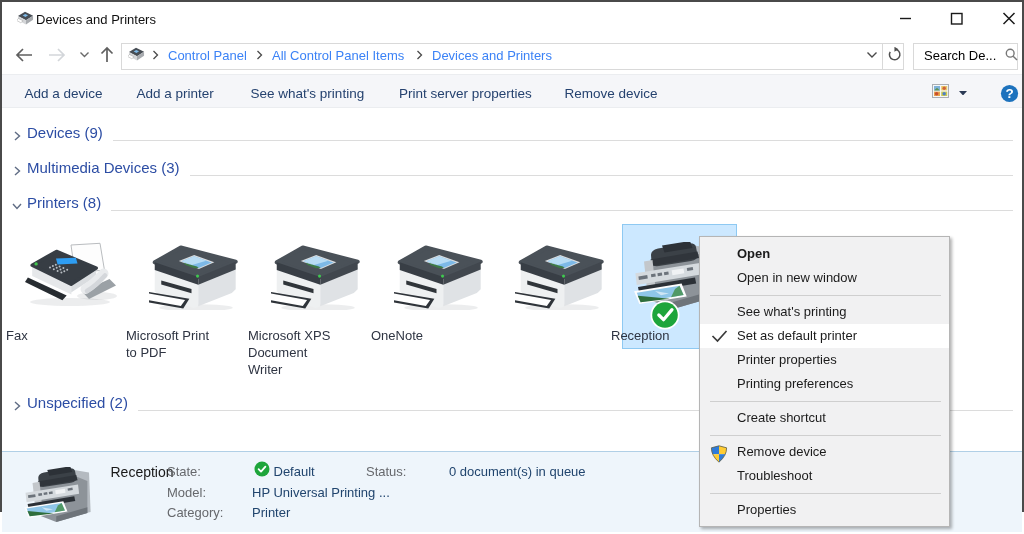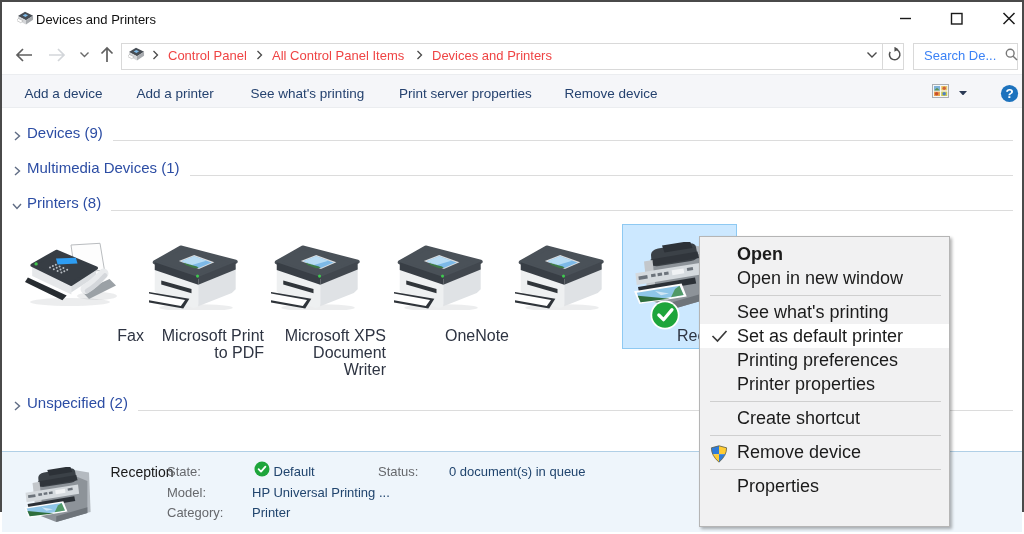--- a/index.html
+++ b/index.html
@@ -13,55 +13,55 @@
 #titlebar { position:absolute; left:0; top:0; width:100%; height:36px; background:#fff; }
 #titlebar .ticon { position:absolute; left:15px; top:8px; }
 #titlebar .ttext { position:absolute; left:34px; top:10px; font-size:13px; color:#101010; }
 
 
 #navrow { position:absolute; left:0; top:36px; width:100%; height:38px; background:#fff; }
 .navbtn { position:absolute; }
 #addrbox { position:absolute; left:119px; top:4.5px; width:762px; height:27px; border:1px solid #d9d9d9; background:#fff; }
 #refreshbox { position:absolute; left:881px; top:4.5px; width:21px; height:27px; border:1px solid #d9d9d9; border-left:none; background:#fff; }
 #searchbox { position:absolute; left:911px; top:4.5px; width:105px; height:27px; border:1px solid #d9d9d9; background:#fff; }
-.crumb { position:absolute; top:4.5px; font-size:13px; color:#ef4444; white-space:nowrap; }
-#searchtxt { position:absolute; left:10px; top:4.5px; font-size:13px; color:#3b82f6; }
+.crumb { position:absolute; top:4.5px; font-size:13px; color:#3b82f6; white-space:nowrap; }
+#searchtxt { position:absolute; left:10px; top:4.5px; font-size:13px; color:#000000; }
 
 
 #toolbar { position:absolute; left:0; top:72px; width:1020px; height:34px;
   background:#f5f6f9; border-top:1px solid #ebedf0; border-bottom:1px solid #ebedf0; }
 .tbitem { position:absolute; top:10.5px; font-size:13.5px; color:#25426f; white-space:nowrap; }
 
 
 #content { position:absolute; left:0; top:106px; width:1020px; height:345px; background:#fff; }
 .grphdr { position:absolute; left:10px; width:1001px; height:16px; display:flex; align-items:flex-end; }
 .grphdr .chev { width:10px; height:10px; margin-right:5px; flex:none; }
 .grphdr .gt { font-size:15px; color:#2c4da4; white-space:nowrap; }
 .grphdr .rule { flex:1; height:1px; background:#dcdcdc; margin-left:10px; }
 
 .tile { position:absolute; top:118px; width:114px; height:126px; }
 .tile svg.icon { position:absolute; left:50%; transform:translateX(-50%); }
-.tile .lbl { position:absolute; top:100.5px; left:-12px; right:-12px; text-align:right;
-  font-size:16px; line-height:17px; color:#2e3442; }
+.tile .lbl { position:absolute; top:100.5px; left:-12px; right:-12px; text-align:left;
+  font-size:13px; line-height:17px; color:#2e3442; }
 
 #seltile { position:absolute; left:620px; top:116px; width:115px; height:125px;
   background:#cce8ff; border:1px solid #8ec9f2; }
 
 
 #details { position:absolute; left:0; top:449px; width:1020px; height:81px;
   background:#eef5fb; border-top:1px solid #b0cfe6; }
 .dlabel { position:absolute; font-size:13px; color:#66686c; }
 .dvalue { position:absolute; font-size:13px; color:#21456e; }
 
 
 #menu { position:absolute; left:697px; top:234px; width:251px; height:291px;
   background:#f1f1f2; border:1px solid #b5b5b5; box-shadow:2px 2px 3px rgba(0,0,0,0.3);
   padding-top:5px; z-index:50; }
 .mi { position:relative; height:24px; line-height:24px; padding-left:37px;
-  font-size:18px; color:#1b1b1b; white-space:nowrap; }
+  font-size:13px; color:#1b1b1b; white-space:nowrap; }
 .mi.hl { background:#fff; }
 .msep { height:1px; background:#cfcfcf; margin:4.5px 8px 4.5px 10px; }
 .mico { position:absolute; left:10px; top:3px; }
 </style>
 </head>
 <body>
 <div id="win">
 
   <svg width="0" height="0" style="position:absolute">
     <defs>
@@ -211,21 +211,21 @@
       <svg class="chev" viewBox="0 0 10 10">
           <path d="M3 1 L7.5 5 L3 9" fill="none" stroke="#5f6c84" stroke-width="1.4"></path>
         </svg>
       <span class="gt">Devices (9)</span>
         <div class="rule"></div>
     </div>
     <div class="grphdr" style="top:51.5px">
       <svg class="chev" viewBox="0 0 10 10">
           <path d="M3 1 L7.5 5 L3 9" fill="none" stroke="#5f6c84" stroke-width="1.4"></path>
         </svg>
-      <span class="gt">Multimedia Devices (1)</span>
+      <span class="gt">Multimedia Devices (3)</span>
         <div class="rule"></div>
     </div>
     <div class="grphdr" style="top:86.5px">
       <svg class="chev" viewBox="0 0 10 10">
           <path d="M1 3 L5 7.5 L9 3" fill="none" stroke="#5f6c84" stroke-width="1.4"></path>
         </svg>
       <span class="gt">Printers (8)</span>
         <div class="rule"></div>
     </div>
 
@@ -318,54 +318,55 @@
     <span class="dlabel" style="left:165px;top:12px;width:70px">State:</span>
     <svg class="abs" style="left:251.5px;top:8.5px" width="16" height="16" viewBox="0 0 16 16">
         <use href="#greenchk"></use>
       </svg>
     <span class="dvalue" style="left:271.5px;top:12px">Default</span>
     <span class="dlabel" style="left:165px;top:32.7px;width:70px">Model:</span>
     <span class="dvalue" style="left:250px;top:32.7px">HP Universal Printing ...</span>
     <span class="dlabel" style="left:165px;top:53px;width:70px">Category:</span>
     <span class="dvalue" style="left:250px;top:53px">Printer</span>
 
-    <span class="dlabel" style="left:376px;top:12px;width:70px">Status:</span>
+    <span class="dlabel" style="left:364px;top:12px;width:70px">Status:</span>
     <span class="dvalue" style="left:447px;top:12px">0 document(s) in queue</span>
   </div>
 
   <div id="menu">
     <div class="mi" style="font-weight:bold">Open</div>
     <div class="mi">Open in new window</div>
     <div class="msep"></div>
     <div class="mi">See what's printing</div>
     <div class="mi hl">
       <svg class="mico" style="left:10.5px;top:6px" width="17" height="13" viewBox="0 0 17 13">
         <path d="M1.5 6 L6.5 11 L15.5 1" fill="none" stroke="#3a3a3a" stroke-width="1.7"></path>
       </svg>
       Set as default printer
     </div>
+    <div class="mi">Printer properties</div>
     <div class="mi">Printing preferences</div>
-    <div class="mi">Printer properties</div>
     <div class="msep"></div>
     <div class="mi">Create shortcut</div>
     <div class="msep"></div>
     <div class="mi">
       <svg class="mico" style="left:10px;top:4.5px" width="18" height="18" viewBox="0 0 18 18">
         <defs>
             <clipPath id="shieldclip">
               <path d="M9 0.8 L16.6 2.8 Q16.8 10.5 9 17.2 Q1.2 10.5 1.4 2.8 Z"></path>
             </clipPath>
           </defs>
         <g clip-path="url(#shieldclip)">
           <rect x="0" y="0" width="9" height="9.2" fill="#2e7bd9"></rect>
           <rect x="9" y="0" width="9" height="9.2" fill="#fc3"></rect>
           <rect x="0" y="9.2" width="9" height="9" fill="#fc3"></rect>
           <rect x="9" y="9.2" width="9" height="9" fill="#2e7bd9"></rect>
         </g>
         <path d="M9 0.8 L16.6 2.8 Q16.8 10.5 9 17.2 Q1.2 10.5 1.4 2.8 Z" fill="none" stroke="#5d5d45" stroke-width="0.8"></path>
       </svg>
       Remove device
     </div>
+    <div class="mi">Troubleshoot</div>
     <div class="msep"></div>
     <div class="mi">Properties</div>
   </div>
 
 </div>
 
 </body></html>

